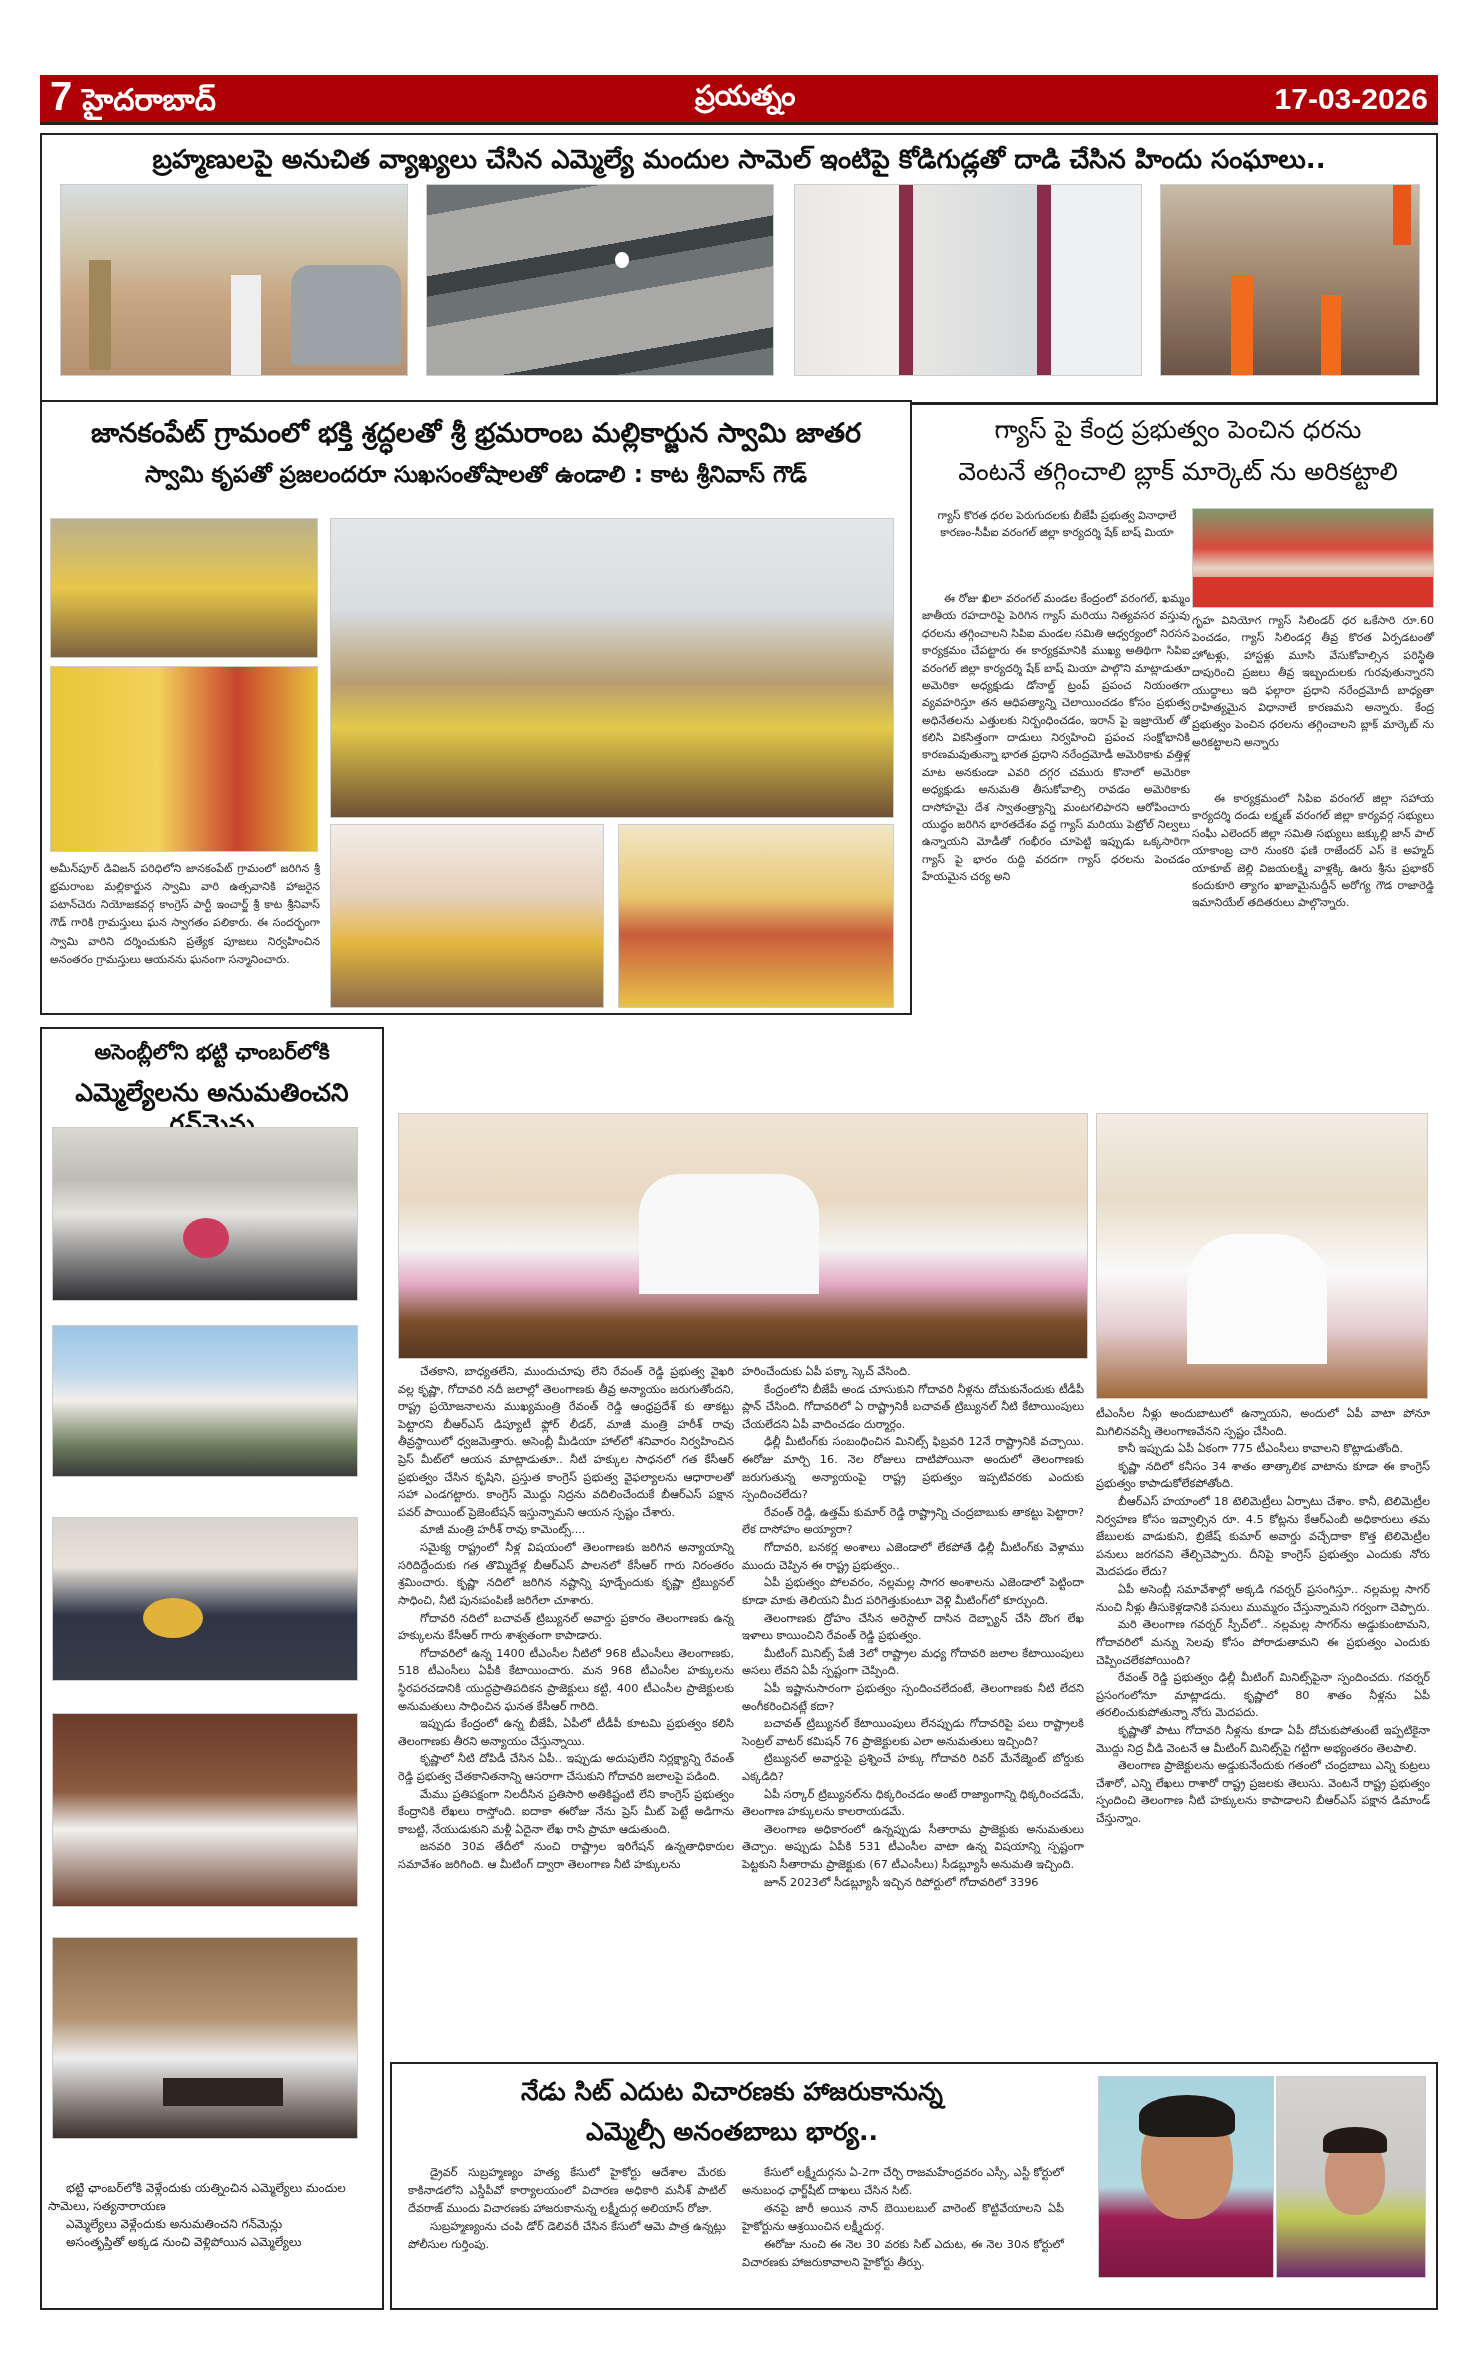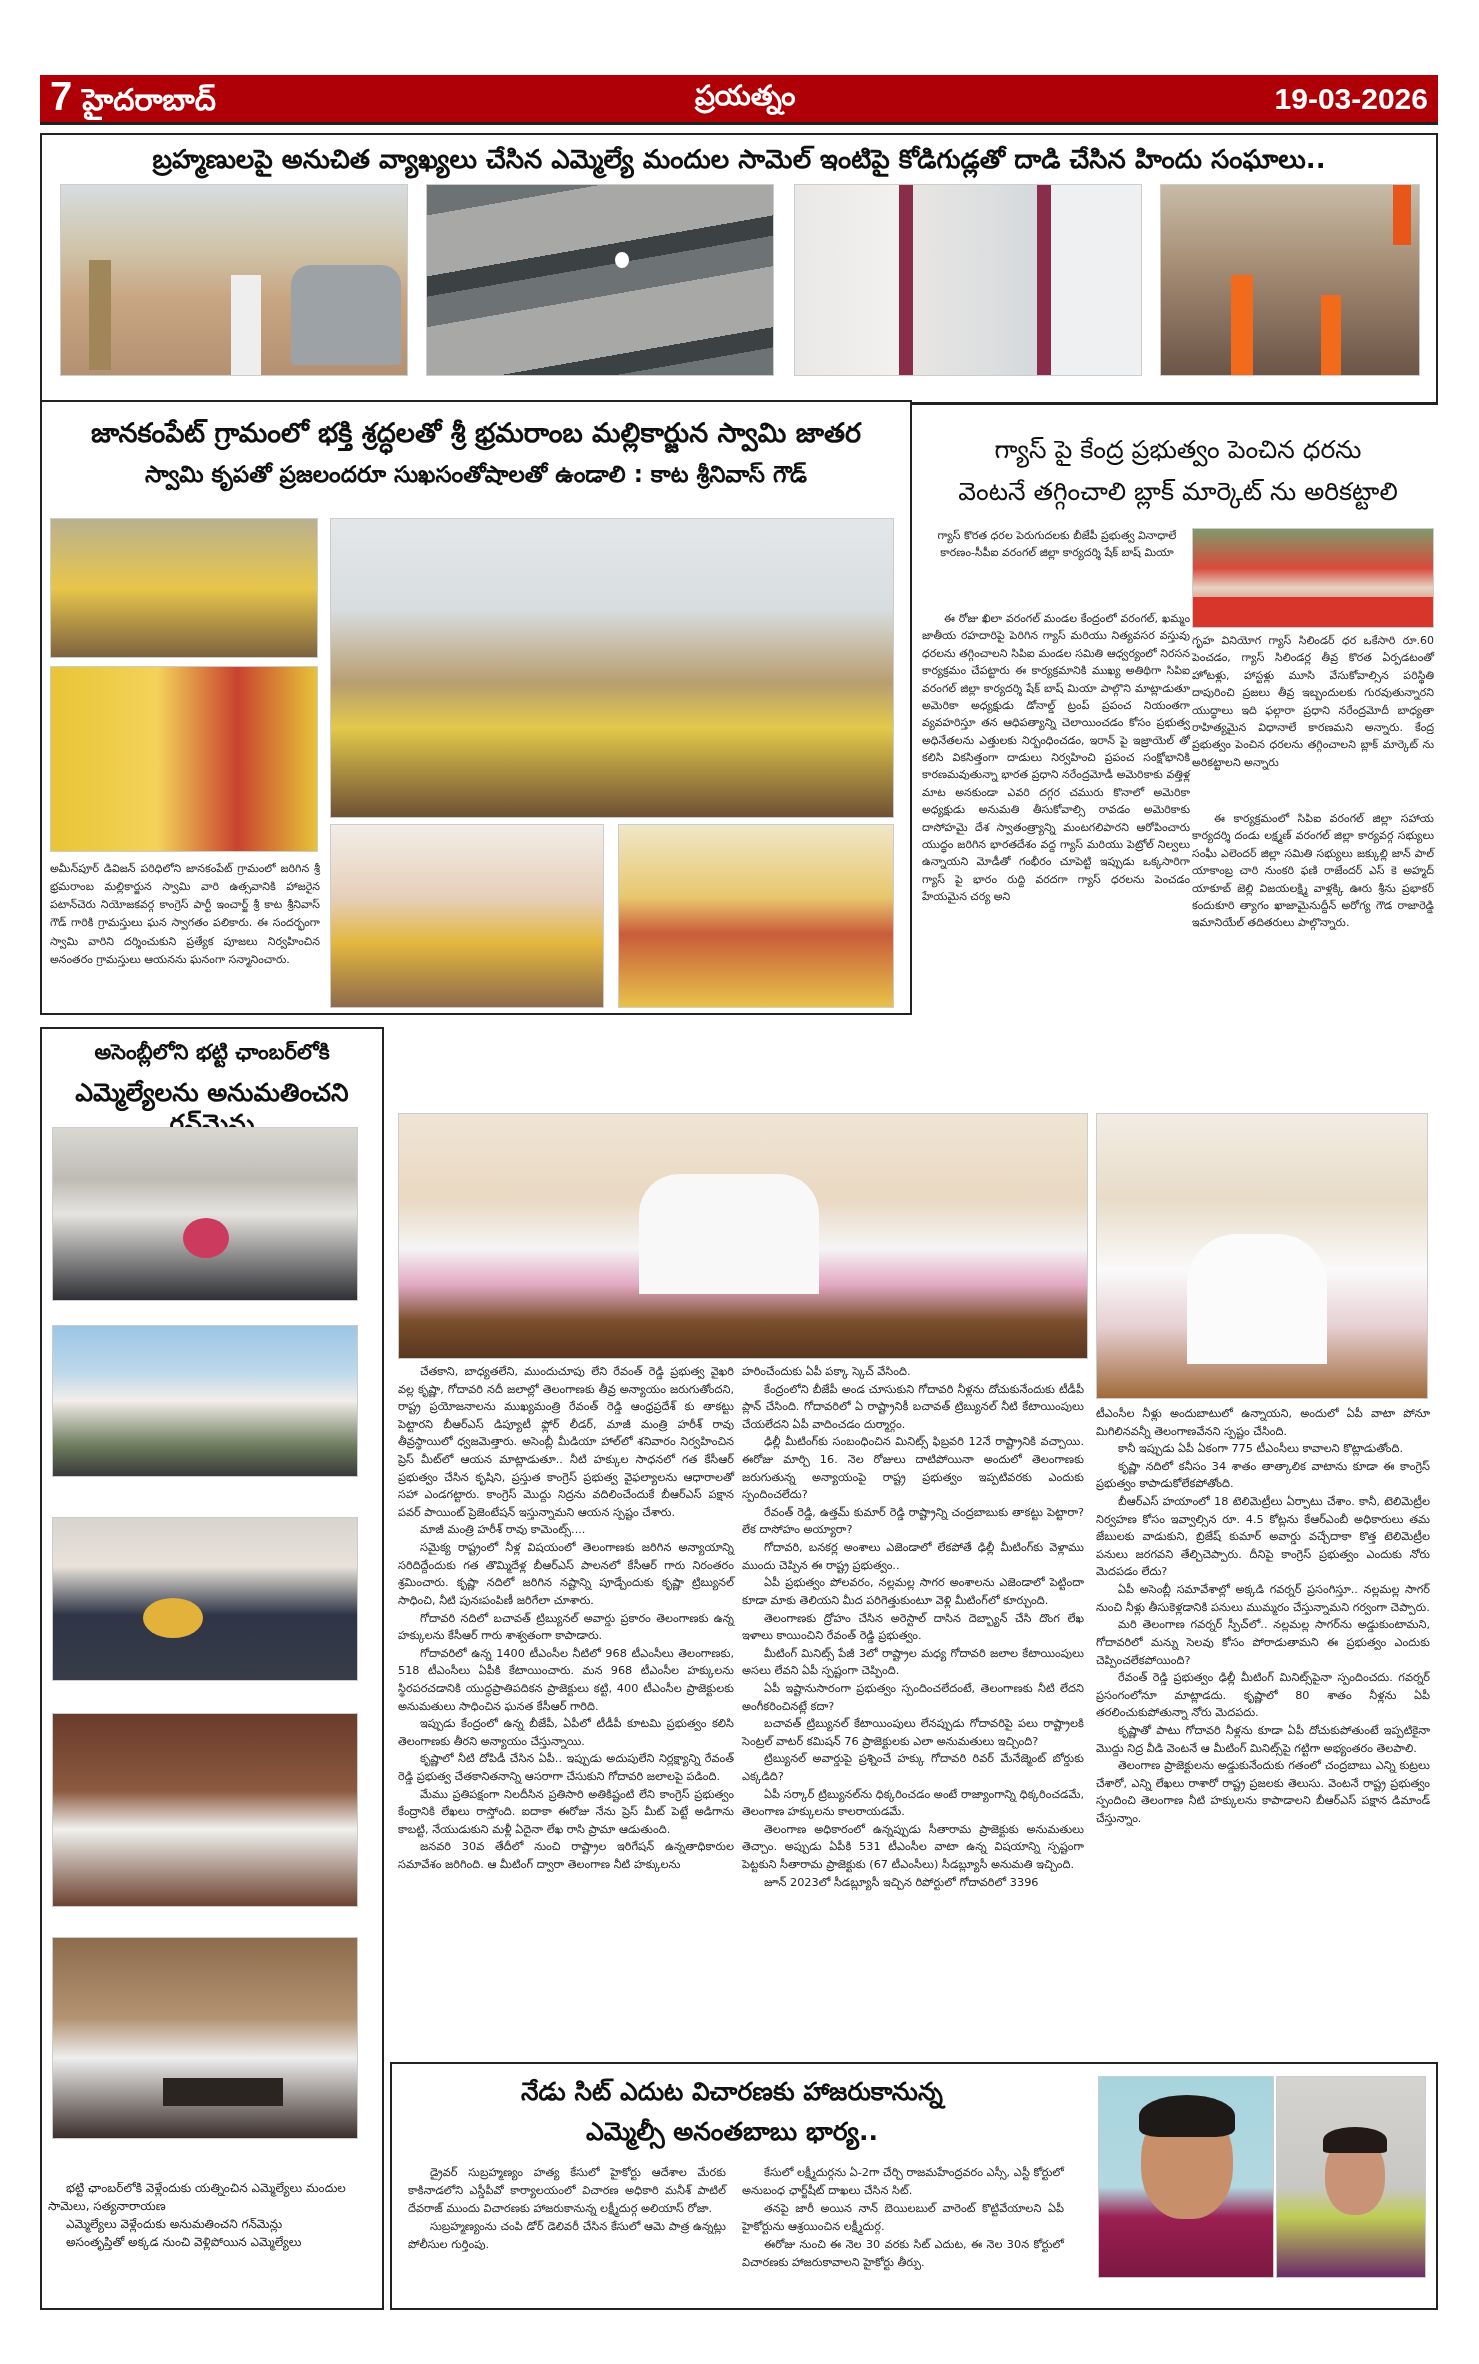--- a/index.html
+++ b/index.html
@@ -20,21 +20,21 @@
 </style>
 </head>
 <body>
 
 <div class="abs masthead">
   <div class="mh-left">
     <span class="pg">7</span>
     <span>హైదరాబాద్</span>
   </div>
   <div class="mh-center">ప్రయత్నం</div>
-  <div class="mh-right">19-03-2026</div>
+  <div class="mh-right">17-03-2026</div>
 </div>
 
 <div class="box" style="left:40px;top:133px;width:1398px;height:272px;border-width:2px 2px 3px 2px">
   <div class="hl abs" style="left:0;top:8px;width:100%;font-size:26px;font-weight:bold">బ్రహ్మణులపై అనుచిత వ్యాఖ్యలు చేసిన ఎమ్మెల్యే మందుల సామెల్ ఇంటిపై కోడిగుడ్లతో దాడి చేసిన హిందు సంఘాలు..</div>
   <div class="photo" style="left:18px;top:49px;width:348px;height:192px;background:linear-gradient(180deg,#d7dde0 0%,#cfc3a8 35%,#c8a582 60%,#b39172 100%)">
     <div class="abs" style="left:230px;top:80px;width:110px;height:100px;background:#9da2a6;border-radius:20px 20px 4px 4px"></div>
     <div class="abs" style="left:28px;top:75px;width:22px;height:110px;background:#a0875a"></div>
     <div class="abs" style="left:170px;top:90px;width:30px;height:100px;background:#eee"></div>
   </div>
   <div class="photo" style="left:384px;top:49px;width:348px;height:192px;background:repeating-linear-gradient(170deg,#6d7275 0 30px,#a8a9a6 30px 90px,#3c4144 90px 110px)">
@@ -52,21 +52,21 @@
   <div class="hl abs" style="left:0;top:14px;width:100%;font-size:27px">జానకంపేట్ గ్రామంలో భక్తి శ్రద్ధలతో శ్రీ భ్రమరాంబ మల్లికార్జున స్వామి జాతర</div>
   <div class="hl abs" style="left:0;top:58px;width:100%;font-size:23px">స్వామి కృపతో ప్రజలందరూ సుఖసంతోషాలతో ఉండాలి : కాట శ్రీనివాస్ గౌడ్</div>
   <div class="photo" style="left:8px;top:116px;width:268px;height:140px;background:linear-gradient(180deg,#b9b18f 0%,#e8c64a 50%,#7d6240 100%)"></div>
   <div class="photo" style="left:8px;top:264px;width:268px;height:186px;background:linear-gradient(90deg,#e8c536 0%,#f4d25a 40%,#c9432e 70%,#e6c33a 100%)"></div>
   <div class="photo" style="left:288px;top:116px;width:564px;height:300px;background:linear-gradient(180deg,#e4e7ea 0%,#d8dde0 30%,#b89e70 55%,#e3c94a 70%,#6e5035 100%)"></div>
   <div class="photo" style="left:288px;top:422px;width:274px;height:184px;background:linear-gradient(180deg,#f2ede8 0%,#e6cfb9 40%,#e3b63e 65%,#8d6b4c 100%)"></div>
   <div class="photo" style="left:576px;top:422px;width:276px;height:184px;background:linear-gradient(180deg,#f0e7c8 0%,#e8c66d 40%,#c95c3b 60%,#e8c24a 100%)"></div>
   <div class="abs text" style="left:8px;top:458px;width:270px;font-size:11px;line-height:1.65">అమీన్‌పూర్ డివిజన్ పరిధిలోని జానకంపేట్ గ్రామంలో జరిగిన శ్రీ భ్రమరాంబ మల్లికార్జున స్వామి వారి ఉత్సవానికి హాజరైన పటాన్‌చెరు నియోజకవర్గ కాంగ్రెస్ పార్టీ ఇంచార్జ్ శ్రీ కాట శ్రీనివాస్ గౌడ్ గారికి గ్రామస్తులు ఘన స్వాగతం పలికారు. ఈ సందర్భంగా స్వామి వారిని దర్శించుకుని ప్రత్యేక పూజలు నిర్వహించిన అనంతరం గ్రామస్తులు ఆయనను ఘనంగా సన్మానించారు.</div>
 </div>
 
-<div class="abs" style="left:918px;top:420px;width:520px;height:615px">
+<div class="abs" style="left:918px;top:400px;width:520px;height:615px">
   <div class="hl abs" style="left:0;top:14px;width:100%;font-size:25px;font-weight:normal">గ్యాస్ పై కేంద్ర ప్రభుత్వం పెంచిన ధరను</div>
   <div class="hl abs" style="left:0;top:56px;width:100%;font-size:25px;font-weight:normal">వెంటనే తగ్గించాలి బ్లాక్ మార్కెట్ ను అరికట్టాలి</div>
   <div class="abs caption" style="left:10px;top:108px;width:258px;text-align:center;font-size:11px">గ్యాస్ కొరత ధరల పెరుగుదలకు బీజేపీ ప్రభుత్వ వినాధాలే కారణం-సీపీఐ వరంగల్ జిల్లా కార్యదర్శి షేక్ బాష్ మియా</div>
   <div class="abs text" style="left:4px;top:190px;width:268px;font-size:11px;line-height:1.58;text-indent:22px">ఈ రోజు ఖిలా వరంగల్ మండల కేంద్రంలో వరంగల్, ఖమ్మం జాతీయ రహదారిపై పెరిగిన గ్యాస్ మరియు నిత్యవసర వస్తువు ధరలను తగ్గించాలని సిపిఐ మండల సమితి ఆధ్వర్యంలో నిరసన కార్యక్రమం చేపట్టారు ఈ కార్యక్రమానికి ముఖ్య అతిథిగా సిపిఐ వరంగల్ జిల్లా కార్యదర్శి షేక్ బాష్ మియా పాల్గొని మాట్లాడుతూ అమెరికా అధ్యక్షుడు డోనాల్డ్ ట్రంప్ ప్రపంచ నియంతగా వ్యవహరిస్తూ తన ఆధిపత్యాన్ని చెలాయించడం కోసం ప్రభుత్వ అధినేతలను ఎత్తులకు నిర్బంధించడం, ఇరాన్ పై ఇజ్రాయెల్ తో కలిసి వికసిత్తంగా దాడులు నిర్వహించి ప్రపంచ సంక్షోభానికి కారణమవుతున్నా భారత ప్రధాని నరేంద్రమోడీ అమెరికాకు వత్తిళ్ల మాట అనకుండా ఎవరి దగ్గర చమురు కొనాలో అమెరికా అధ్యక్షుడు అనుమతి తీసుకోవాల్సి రావడం అమెరికాకు దాసోహమై దేశ స్వాతంత్ర్యాన్ని మంటగలిపారని ఆరోపించారు యుద్ధం జరిగిన భారతదేశం వద్ద గ్యాస్ మరియు పెట్రోల్ నిల్వలు ఉన్నాయని మోడీతో గంభీరం చూపెట్టి ఇప్పుడు ఒక్కసారిగా గ్యాస్ పై భారం రుద్ది వరదగా గ్యాస్ ధరలను పెంచడం హేయమైన చర్య అని</div>
   <div class="photo" style="left:274px;top:108px;width:242px;height:100px;background:linear-gradient(180deg,#7f9a6c 0%,#d94a3b 40%,#e7d4c3 60%,#c7322a 100%)">
     <div class="abs" style="left:0;bottom:0;width:100%;height:30px;background:#d9362b"></div>
   </div>
   <div class="abs text" style="left:274px;top:212px;width:242px;font-size:11px;line-height:1.58">గృహ వినియోగ గ్యాస్ సిలిండర్ ధర ఒకేసారి రూ.60 పెంచడం, గ్యాస్ సిలిండర్ల తీవ్ర కొరత ఏర్పడటంతో హోటళ్లు, హాస్టళ్లు మూసి వేసుకోవాల్సిన పరిస్థితి దాపురించి ప్రజలు తీవ్ర ఇబ్బందులకు గురవుతున్నారని యుద్ధాలు ఇది ఫల్గారా ప్రధాని నరేంద్రమోదీ బాధ్యతా రాహిత్యమైన విధానాలే కారణమని అన్నారు. కేంద్ర ప్రభుత్వం పెంచిన ధరలను తగ్గించాలని బ్లాక్ మార్కెట్ ను అరికట్టాలని అన్నారు</div>
   <div class="abs text" style="left:274px;top:390px;width:242px;font-size:11px;line-height:1.58;text-indent:22px">ఈ కార్యక్రమంలో సిపిఐ వరంగల్ జిల్లా సహాయ కార్యదర్శి దండు లక్ష్మణ్ వరంగల్ జిల్లా కార్యవర్గ సభ్యులు సంఘీ ఎలెందర్ జిల్లా సమితి సభ్యులు జక్కుల్లి జాన్ పాల్ యాకాంబ్ర చారి నుంకరి ఫణి రాజేందర్ ఎస్ కె అహ్మద్ యాకూబ్ జెల్లి విజయలక్ష్మి వాళ్లక్కి ఊరు శ్రీను ప్రభాకర్ కందుకూరి త్యాగం ఖాజామైనుద్దీన్ అరోగ్య గౌడ రాజారెడ్డి ఇమానియేల్ తదితరులు పాల్గొన్నారు.</div>
 </div>

